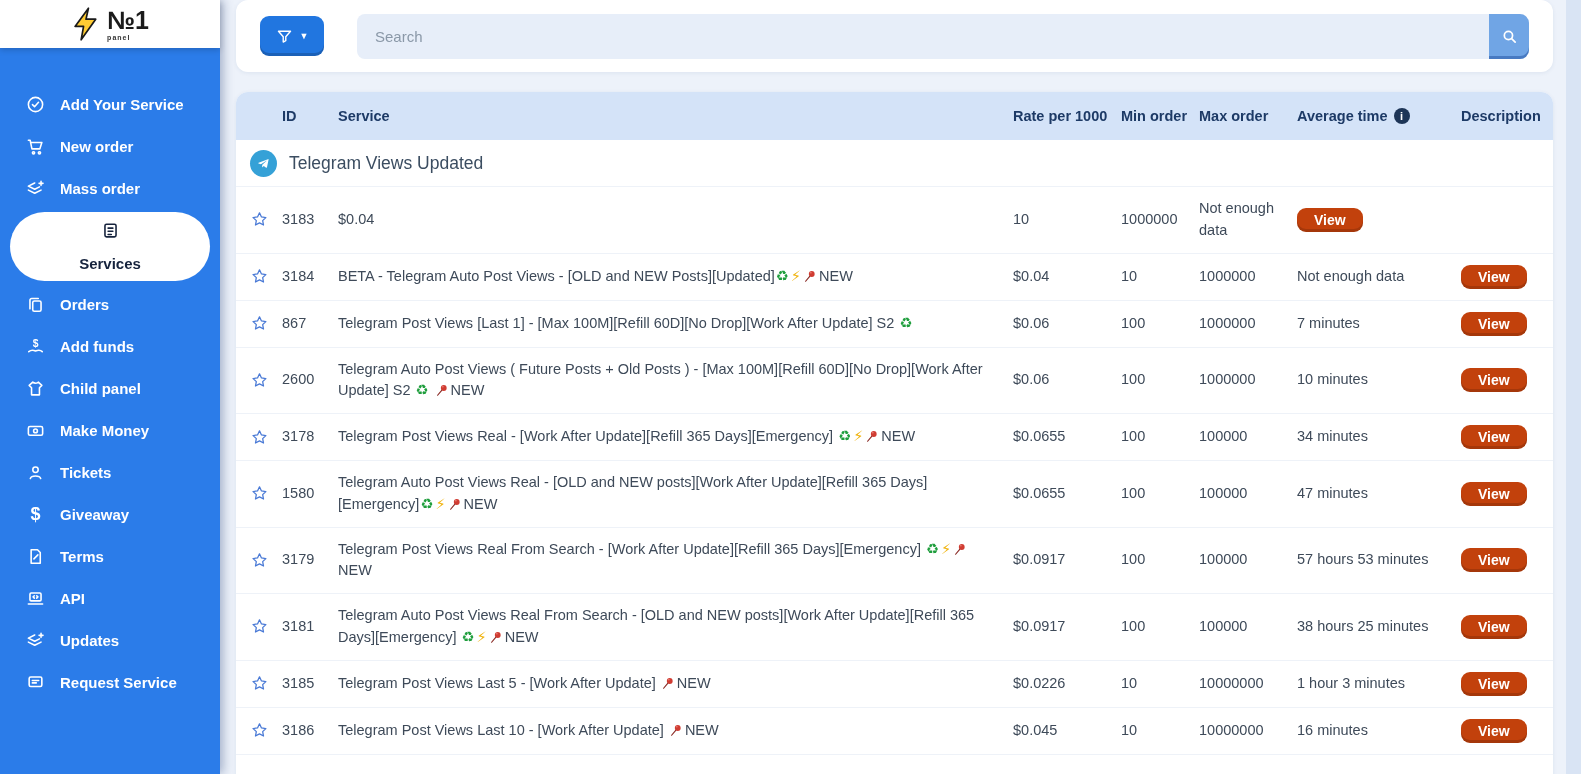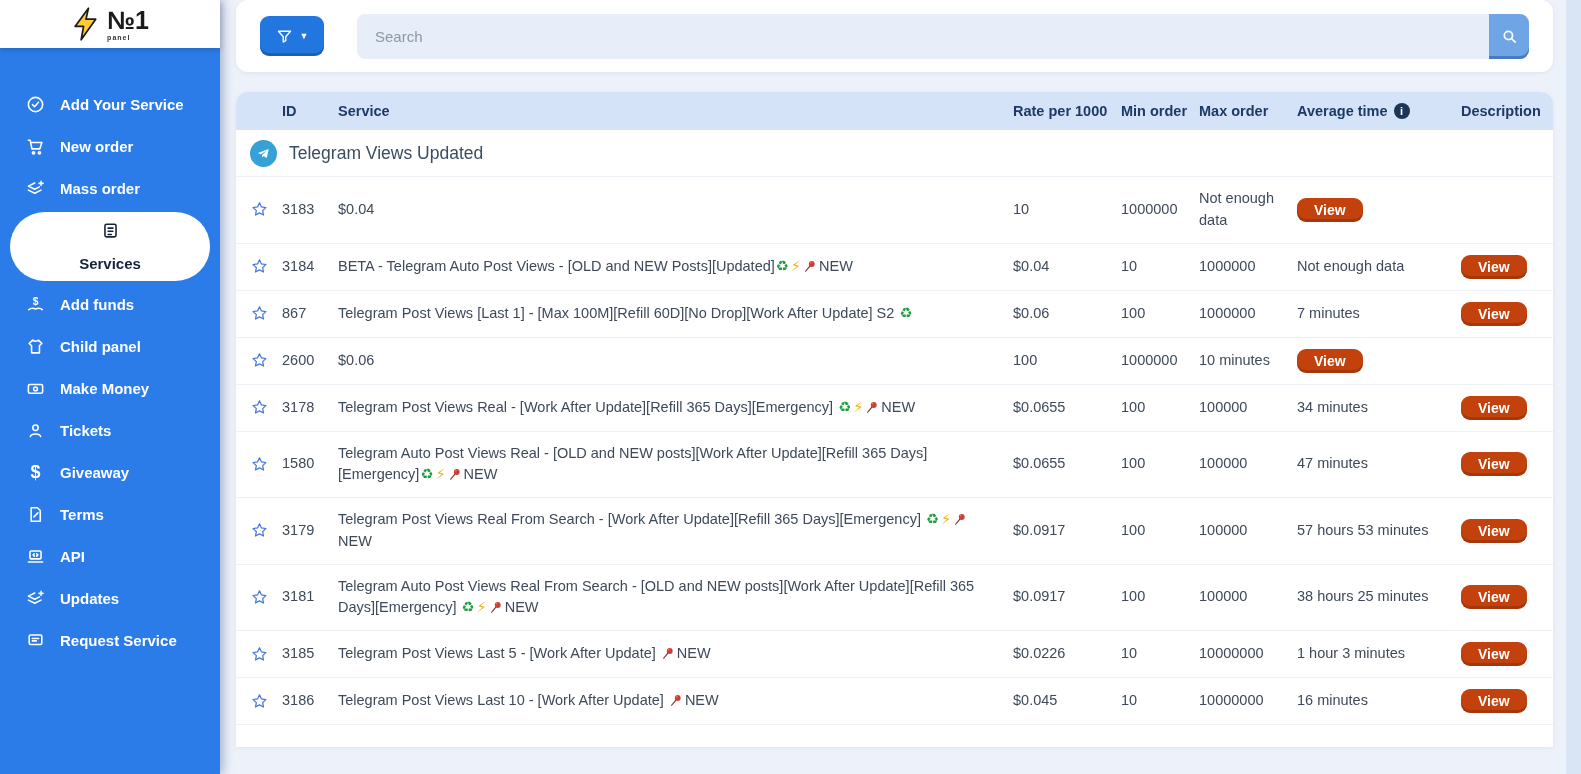--- a/index.html
+++ b/index.html
@@ -49,21 +49,21 @@
   .search-go { width:40px; height:45px; background:#70a5e5; border:none;
     border-radius:0 9px 9px 0; display:flex; align-items:center; justify-content:center;
     cursor:pointer; box-shadow:inset 0 -3px 0 rgba(25,70,150,.45); }
   .search-go svg { width:17px; height:17px; stroke:#fff; fill:none; stroke-width:2.4;
     stroke-linecap:round; }
 
   .table-card { background:#ffffff; border-radius:12px 12px 0 0; margin-top:20px;
     box-shadow:0 1px 4px rgba(30,60,120,.08); overflow:hidden; }
   .grid { display:grid; grid-template-columns:46px 56px 1fr 108px 78px 98px 164px 92px;
     align-items:center; }
-  .thead { background:#d4e3f8; height:38px; color:#1d3a66; font-weight:700;
+  .thead { background:#d4e3f8; height:48px; color:#1d3a66; font-weight:700;
     font-size:14.5px; }
   .th { display:flex; align-items:center; gap:6px; }
   .info-ic { width:16px; height:16px; border-radius:50%; background:#1d3557;
     color:#fff; font-size:11px; font-weight:700; display:inline-flex;
     align-items:center; justify-content:center; font-style:normal; }
 
   .cat-row { display:flex; align-items:center; gap:12px; padding:10px 14px 9px 14px; }
   .tg-circle { width:27px; height:27px; border-radius:50%; background:#35a1d7;
     display:flex; align-items:center; justify-content:center; flex:0 0 27px; }
   .tg-circle svg { width:16px; height:16px; fill:#fff; }
@@ -134,20 +134,29 @@
         <svg viewBox="0 0 24 24">
             <rect x="5" y="4" width="14" height="16" rx="2"></rect>
             <path d="M9 9h6M9 13h6M9 17h4"></path>
           </svg>
         </span>
       <span class="nav-label">Services</span>
     </div>
     <div class="nav-item">
       <span class="nav-ic">
         <svg viewBox="0 0 24 24">
+            <rect x="8.5" y="7.5" width="10.5" height="13" rx="2"></rect>
+            <path d="M15.5 4.5H7.2A2.2 2.2 0 0 0 5 6.7v10.8"></path>
+          </svg>
+        </span>
+      <span class="nav-label">Orders</span>
+    </div>
+    <div class="nav-item">
+      <span class="nav-ic">
+        <svg viewBox="0 0 24 24">
             <text x="12" y="12" text-anchor="middle" font-size="13" font-weight="bold" fill="currentColor" stroke="none">$</text>
             <path d="M3.5 18.5c2.5-2 6-2 8.5-.8 3-1.2 6.5-1.2 8.5.8"></path>
           </svg>
         </span>
       <span class="nav-label">Add funds</span>
     </div>
     <div class="nav-item">
       <span class="nav-ic">
         <svg viewBox="0 0 24 24">
             <path d="M8.5 4L4 8l3 3v9h10v-9l3-3-4.5-4c-1 1.7-5 1.7-7 0z"></path>
@@ -316,20 +325,25 @@
       <button class="view-btn">View</button>
     </div>
   </div>
         <div class="grid trow">
     <div class="cell star-cell">
       <svg viewBox="0 0 24 24">
               <path d="M12 3.6l2.5 5.2 5.6.7-4.1 3.9 1.1 5.6L12 16.2 6.9 19l1.1-5.6-4.1-3.9 5.6-.7z"></path>
             </svg>
     </div>
     <div class="cell id-cell">2600</div>
+    <div class="cell name-cell">Telegram Auto Post Views ( Future Posts + Old Posts ) - [Max 100M][Refill 60D][No Drop][Work After Update] S2 <span class="em-recycle">♻</span> <span class="em-pin"><svg viewBox="0 0 24 24">
+                <circle cx="15" cy="8.5" r="5" fill="#d03c32"></circle>
+                <path d="M11.5 12.5L4.5 21" stroke="#8a2b26" stroke-width="2" stroke-linecap="round"></path>
+                <circle cx="13.5" cy="6.5" r="1.3" fill="#f08a80"></circle>
+              </svg></span>NEW</div>
     <div class="cell">$0.06</div>
     <div class="cell">100</div>
     <div class="cell">1000000</div>
     <div class="cell">10 minutes</div>
     <div class="cell view-cell">
       <button class="view-btn">View</button>
     </div>
   </div>
         <div class="grid trow">
     <div class="cell star-cell">

